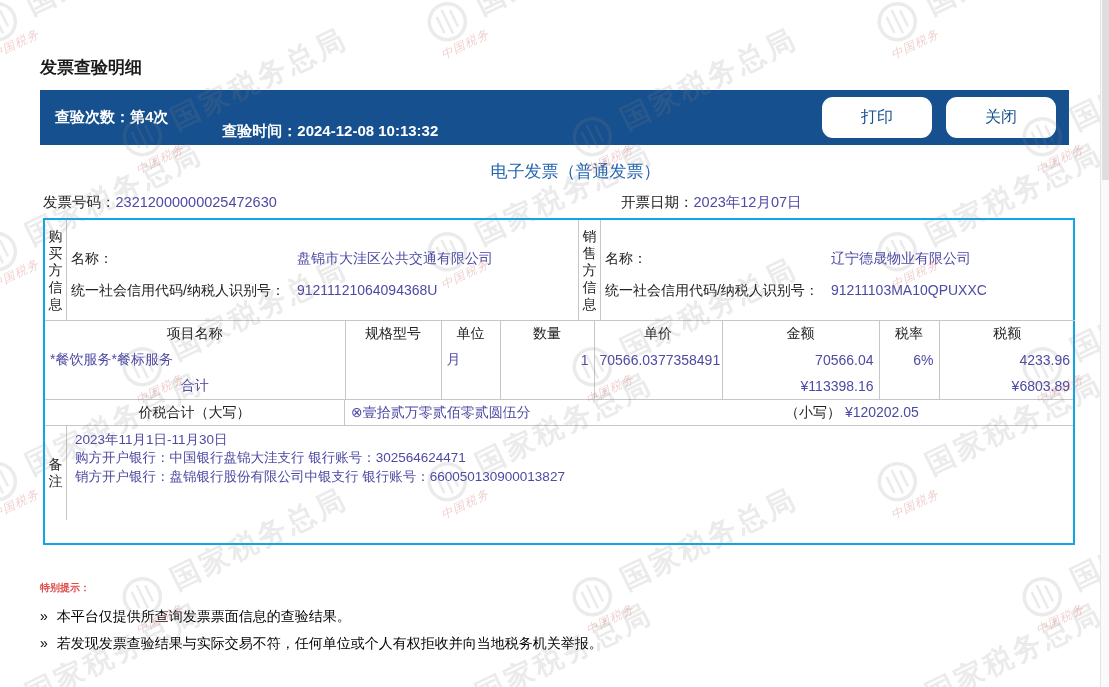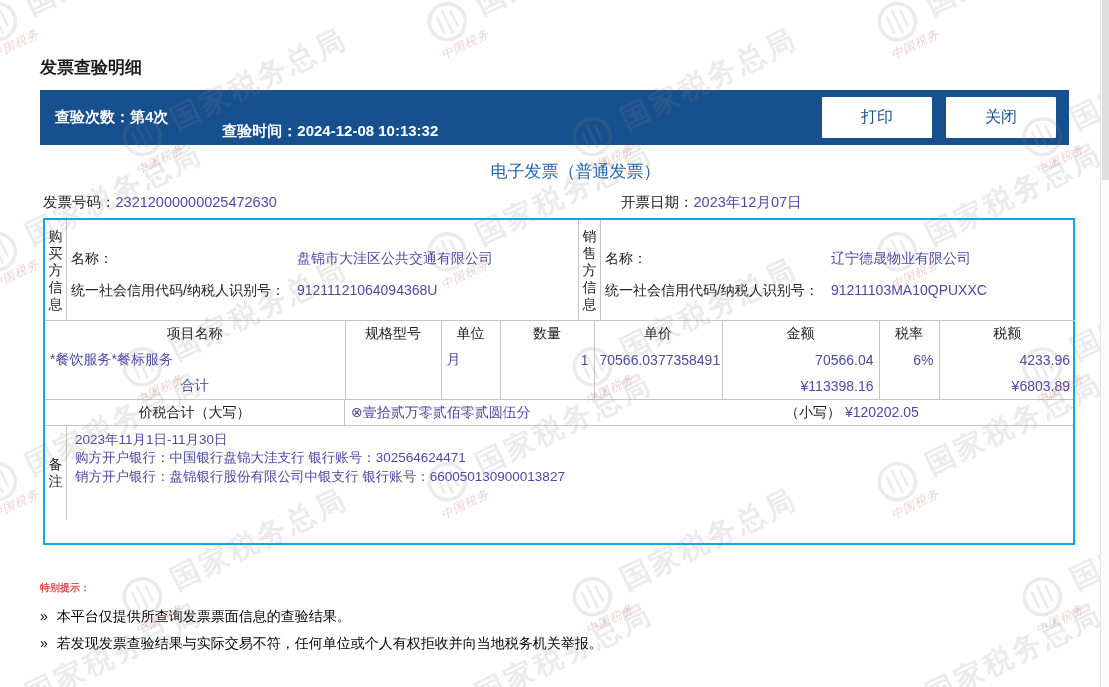--- a/index.html
+++ b/index.html
@@ -17,21 +17,21 @@
 
   
   .content { position:absolute; inset:0; z-index:10; }
   .page-title { position:absolute; left:40px; top:56px; font-size:17px; font-weight:bold; color:#1a1a1a; }
 
   .bar { position:absolute; left:40px; top:90px; width:1029px; height:55px; background:#17508E;
          display:flex; align-items:center; color:#fff; font-size:15px; font-weight:bold; }
   .bar .grp1 { margin-left:15px; }
   .bar .grp2 { margin-left:54px;margin-top:28px; }
   .bar-btn { position:absolute; top:7px; width:110px; height:41px; background:#ffffff; border:none;
-             color:#17508E; font-size:16px; font-family:inherit; cursor:pointer; border-radius:1px; }
+             color:#17508E; font-size:16px; font-family:inherit; cursor:pointer; border-radius:11px; }
   .btn-print { right:137px; }
   .btn-close { right:13px; }
 
   .inv-title { position:absolute; left:0; top:160px; width:1109px; text-align:center;
                font-size:17px; color:#1F63AE;padding-left:42px; }
 
   .lbl { color:#222; }
   .val { color:#4D4AA3; }
 
   .num-row { position:absolute; left:43px; top:193px; width:1032px; font-size:14.5px; }

